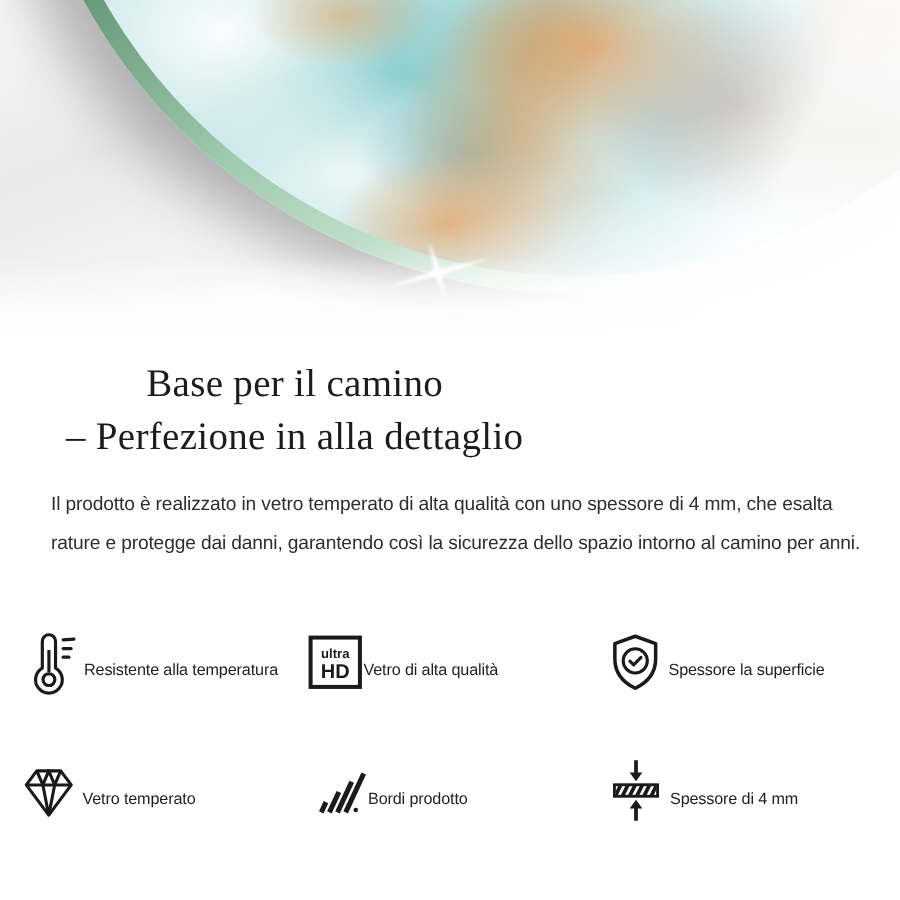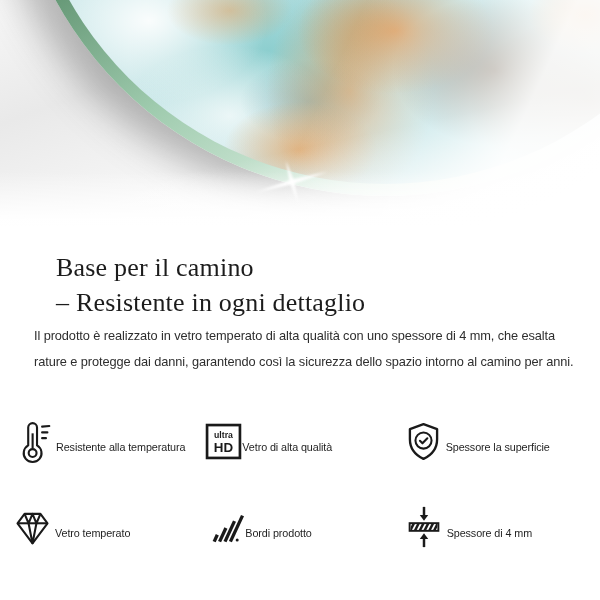--- a/index.html
+++ b/index.html
@@ -31,22 +31,22 @@
         radial-gradient(180px 120px at 35.5% 99.6%, rgba(192,226,233,.92) 0%, rgba(192,226,233,0) 70%),
         linear-gradient(135deg,#def0ef 0%,#c2e4e6 45%,#cfe9ea 100%);}
   .hero-fade{position:absolute;left:0;top:0;width:600px;height:226px;
         background:
         linear-gradient(115deg, rgba(255,255,255,0) 52%, rgba(255,255,255,.92) 82%),
         linear-gradient(168deg, rgba(255,255,255,0) 60%, rgba(255,255,255,.95) 90%),
         linear-gradient(to bottom, rgba(255,255,255,0) 76%, rgba(255,255,255,.97) 97%);}
   .sparkle{position:absolute;left:249px;top:139px;}
 
   
-  .title{position:absolute;left:40px;top:234px;margin:16px;font-family:"Liberation Serif","DejaVu Serif",serif;
-        font-weight:400;font-size:26px;line-height:35px;color:#1c1c1c;letter-spacing:.2px;}
+  .title{position:absolute;left:40px;top:234px;margin:4px;font-family:"Liberation Serif","DejaVu Serif",serif;
+        font-weight:400;font-size:26px;line-height:35px;color:#1c1c1c;letter-spacing:.2px;text-align:center;}
   .title span{display:block;}
   .desc{position:absolute;left:34px;top:323px;width:556px;font-size:12.8px;line-height:26px;
         letter-spacing:-.1px;color:#2e2e2e;}
 
   
   .features{position:absolute;left:10px;top:405px;width:586px;display:grid;
         grid-template-columns:repeat(3,1fr);grid-auto-rows:72px;row-gap:14px;}
   .cell{display:flex;flex-direction:row;align-items:center;}
   .ic{height:46px;display:flex;align-items:center;justify-content:center;}
   .lbl{margin-top:12px;font-size:10.8px;letter-spacing:-.1px;color:#1f1f1f;white-space:nowrap;}
@@ -72,21 +72,21 @@
         <polygon points="6,43 43,40.6 80,43 43,45.4" fill="#ffffff" opacity="0.95"></polygon>
         <polygon points="43,21 45.4,43 43,65 40.6,43" fill="#ffffff" opacity="0.9"></polygon>
         <circle cx="43" cy="43" r="3.1" fill="#ffffff"></circle>
       </g>
     </svg>
     <div class="hero-fade"></div>
   </div>
 
   <h1 class="title">
     <span>Base per il camino</span>
-    <span>– Resistente in ogni dettaglio</span>
+    <span>– Perfezione in alla dettaglio</span>
   </h1>
 
   <div class="desc">
     <div>Il prodotto è realizzato in vetro temperato di alta qualità con uno spessore di 4 mm, che esalta</div>
     <div>rature e protegge dai danni, garantendo così la sicurezza dello spazio intorno al camino per anni.</div>
   </div>
 
   <div class="features">
 
     <div class="cell">

